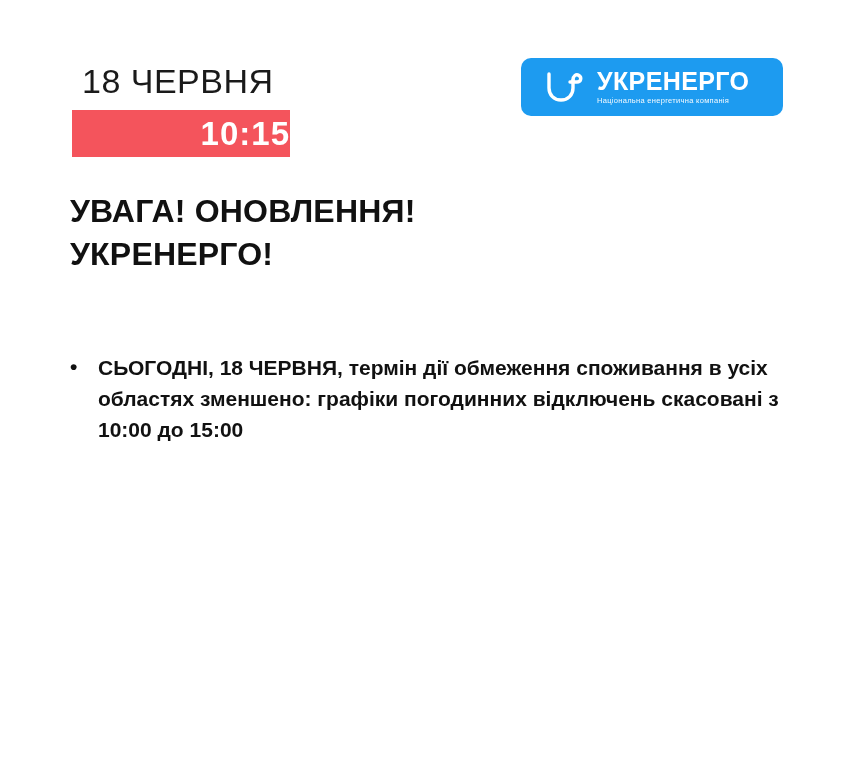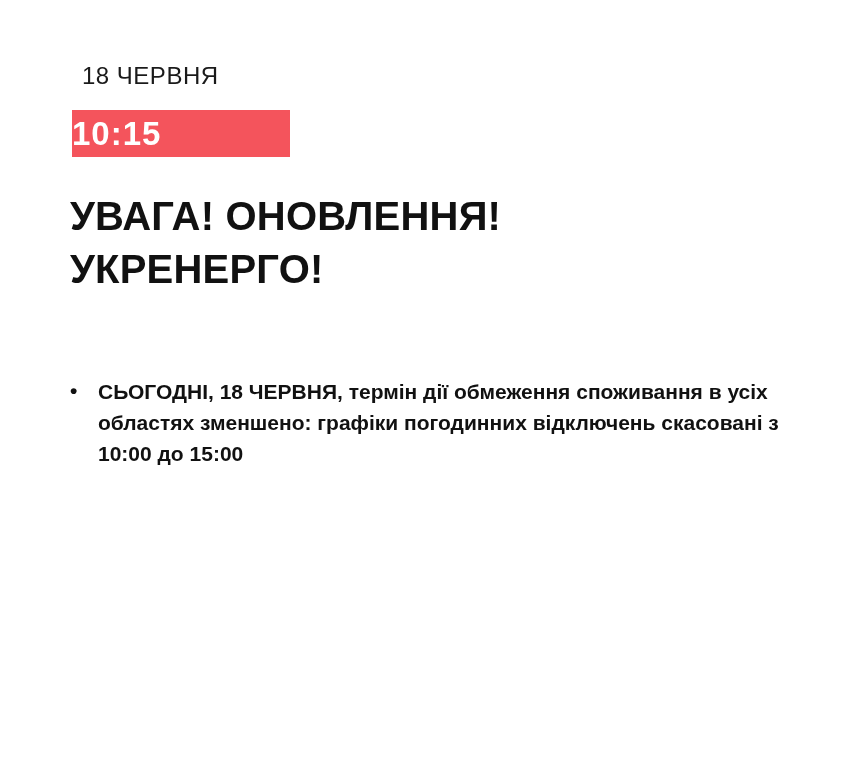--- a/index.html
+++ b/index.html
@@ -26,21 +26,21 @@
     position: absolute;
     top: 28px;
     left: 0;
     width: 844px;
     height: 62px;
   }
   .date-title {
     position: absolute;
     left: 82px;
     top: 34px;
-    font-size: 24px;
+    font-size: 34px;
     font-weight: 400;
     letter-spacing: 0.5px;
     color: #1a1a1a;
     white-space: nowrap;
   }
   .logo-box {
     position: absolute;
     left: 521px;
     top: 30px;
     width: 262px;
@@ -85,36 +85,36 @@
   
   .time-badge {
     position: absolute;
     left: 72px;
     top: 110px;
     width: 218px;
     height: 47px;
     background: #f4545c;
     display: flex;
     align-items: center;
-    justify-content: flex-start;
+    justify-content: flex-end;
   }
   .time-badge-text {
     color: #ffffff;
     font-size: 33px;
     font-weight: 700;
     letter-spacing: 1px;
   }
 
   
   .headline {
     position: absolute;
     left: 70px;
     top: 190px;
     width: 740px;
-    font-size: 40px;
+    font-size: 32px;
     font-weight: 700;
     line-height: 1.33;
     color: #111111;
     letter-spacing: 0.2px;
   }
   .headline .line {
     display: block;
     white-space: nowrap;
   }
 
@@ -138,31 +138,40 @@
     content: "\2022";
     position: absolute;
     left: 4px;
     top: -1px;
     font-size: 21px;
     line-height: 1.48;
     color: #111111;
   }
   .bullet .btext {
     display: block;
-    margin-top: 24px;
   }
 </style>
 </head>
 <body>
 
 <div class="page">
 
   <div class="header">
     <div class="date-title">18 ЧЕРВНЯ</div>
 
+    <div class="logo-box">
+      <svg class="logo-mark" viewBox="0 0 42 34">
+        <path d="M6 4 L6 18 C6 25 11 30 18 30 C25 30 30 25 30 18 L30 10" fill="none" stroke="#ffffff" stroke-width="3.4" stroke-linecap="round"></path>
+        <path d="M30 10 C30 6 33 3.5 36 5.5 C39 7.5 38 12 34 12 L27 12" fill="none" stroke="#ffffff" stroke-width="3.4" stroke-linecap="round"></path>
+      </svg>
+      <div class="logo-text-wrap">
+        <div class="logo-name">УКРЕНЕРГО</div>
+        <div class="logo-sub">Національна енергетична компанія</div>
+      </div>
+    </div>
   </div>
 
   <div class="time-badge">
     <span class="time-badge-text">10:15</span>
   </div>
 
   <div class="headline">
     <span class="line">УВАГА! ОНОВЛЕННЯ!</span>
     <span class="line">УКРЕНЕРГО!</span>
   </div>

